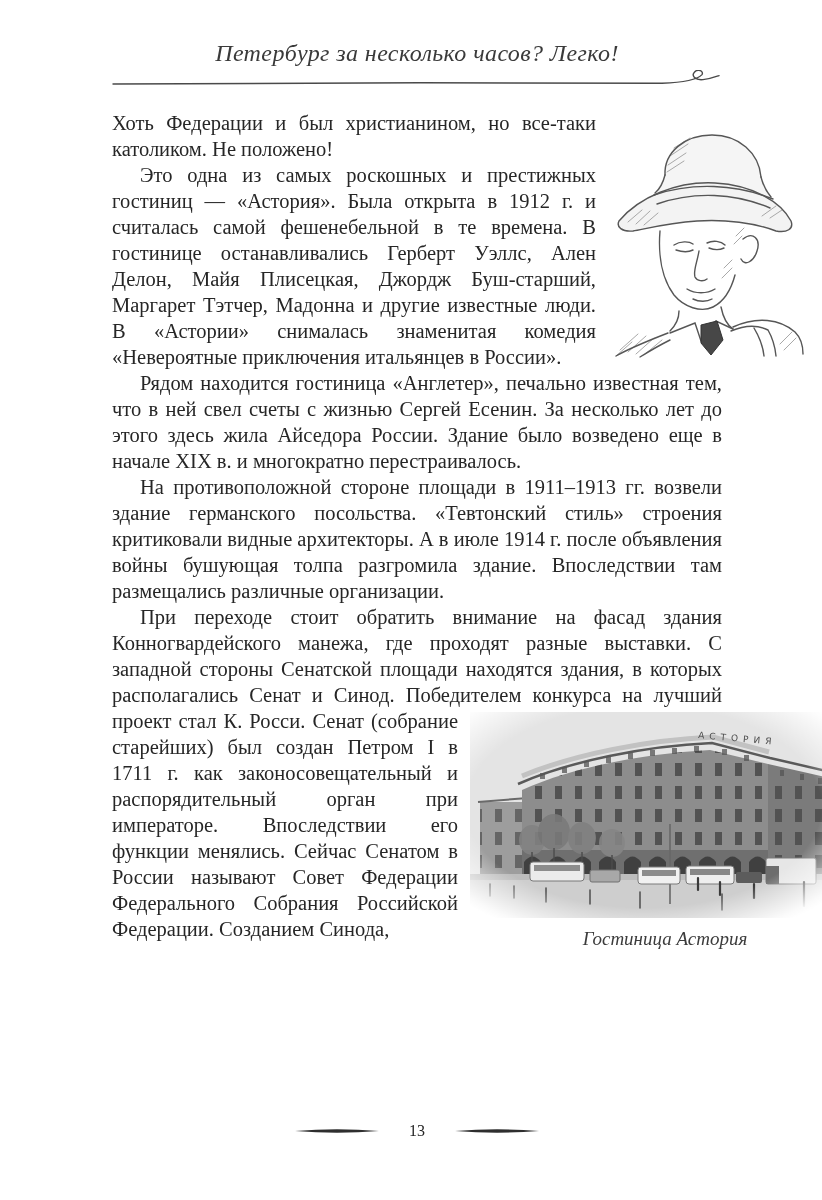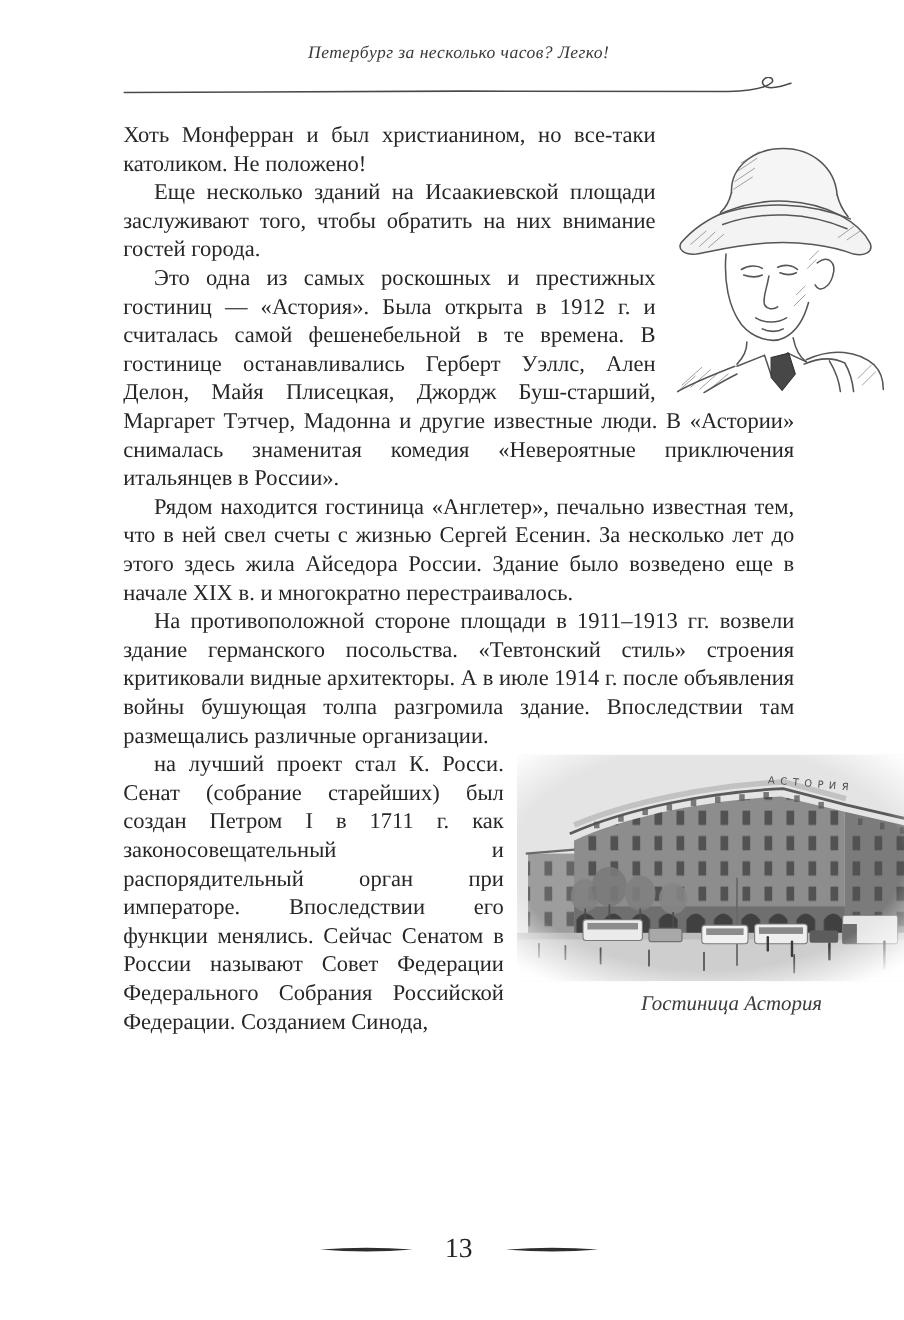--- a/index.html
+++ b/index.html
@@ -2,21 +2,21 @@
 <html lang="ru"><head>
 <meta charset="utf-8">
 <style>
   html,body{margin:0;padding:0;background:#ffffff;}
   .page{
     position:relative;width:822px;height:1200px;background:#ffffff;
     font-family:"Liberation Serif","DejaVu Serif",serif;color:#262626;overflow:hidden;
   }
   .running-head{
     position:absolute;top:40px;left:112px;width:610px;text-align:center;
-    font-style:italic;font-size:16px;letter-spacing:.4px;color:#3a3a3a;
+    font-style:italic;font-size:24px;letter-spacing:.4px;color:#3a3a3a;
   }
   .head-rule{position:absolute;top:70px;left:110px;width:616px;height:22px;}
   .body-text{
     position:absolute;top:110px;left:112px;width:610px;
     font-size:20.5px;line-height:26px;text-align:justify;
     text-justify:inter-word;hyphens:none;
   }
   .body-text p{margin:0;text-indent:28px;}
   .body-text p.no-indent{text-indent:0;}
   .portrait-float{
@@ -28,21 +28,21 @@
   }
   .photo-float .photo-svg{position:absolute;left:0;top:0;width:362px;height:206px;}
   .photo-caption{
     position:absolute;top:214px;left:0;width:362px;text-align:center;
     font-style:italic;font-size:19px;color:#3c3c3c;white-space:nowrap;
   }
   .footer{
     position:absolute;top:1122px;left:112px;width:610px;
     display:flex;align-items:center;justify-content:center;gap:28px;
   }
-  .page-number{font-size:25px;color:#242424;}
+  .page-number{font-size:16px;color:#242424;}
   .ornament{display:block;}
 </style>
 </head>
 <body>
 
 <div class="page">
 
   <div class="running-head">Петербург за несколько часов? Легко!</div>
 
   <svg class="head-rule" viewBox="0 0 616 22" xmlns="http://www.w3.org/2000/svg">
@@ -99,30 +99,29 @@
             <path d="M66,215 L91,205 L97,223"></path>
             <path d="M129,211 L112,203 L108,221"></path>
             <path d="M64,215 C46,222 26,230 12,238"></path>
             <path d="M66,222 C54,228 44,234 36,239"></path>
             <path d="M129,209 C153,198 176,201 191,214 C197,220 199,227 199,236"></path>
             <path d="M127,213 C141,207 154,207 164,212 C168,219 171,228 172,238"></path>
             <path d="M150,210 C156,220 159,229 160,238"></path>
           </g>
           <path d="M97,207 L113,203 L119,222 L107,237 L97,225 Z" fill="#474747" stroke="#333333" stroke-width="1"></path>
         </svg>
-      </span><span>Хоть Монферран и был христианином, но все-таки католиком. Не положено!</span>
+      </span><span>Хоть Федерации и был христианином, но все-таки католиком. Не положено!</span>
     </p>
 
-    <p><span>Еще несколько зданий на Исаакиевской площади заслуживают того, чтобы обратить на них внимание гостей города.</span></p>
     <p><span>Это одна из самых роскошных и престижных гостиниц — «Астория». Была открыта в 1912 г. и считалась самой фешенебельной в те времена. В гостинице останавливались Герберт Уэллс, Ален Делон, Майя Плисецкая, Джордж Буш-старший, Маргарет Тэтчер, Мадонна и другие известные люди. В «Астории» снималась знаменитая комедия «Невероятные приключения итальянцев в России».</span></p>
     <p><span>Рядом находится гостиница «Англетер», печально известная тем, что в ней свел счеты с жизнью Сергей Есенин. За несколько лет до этого здесь жила Айседора России. Здание было возведено еще в начале XIX в. и многократно перестраивалось.</span></p>
     <p><span>На противоположной стороне площади в 1911–1913 гг. возвели здание германского посольства. «Тевтонский стиль» строения критиковали видные архитекторы. А в июле 1914 г. после объявления войны бушующая толпа разгромила здание. Впоследствии там размещались различные организации.</span></p>
 
     <p>
-      <span class="photo-float">
+      <span>При переходе стоит обратить внимание на фасад здания Конногвардейского манежа, где проходят разные выставки. С западной стороны Сенатской площади находятся здания, в которых располагались Сенат и Синод. Победителем конкурса </span><span class="photo-float">
         <svg class="photo-svg" viewBox="0 0 362 206" preserveAspectRatio="none" xmlns="http://www.w3.org/2000/svg">
           <defs>
             <radialGradient id="vig" cx="48%" cy="46%" r="68%">
               <stop offset="72%" stop-color="#ffffff" stop-opacity="0"></stop>
               <stop offset="96%" stop-color="#ffffff" stop-opacity="0.9"></stop>
               <stop offset="100%" stop-color="#ffffff" stop-opacity="1"></stop>
             </radialGradient>
             <pattern id="win" width="20" height="23" patternUnits="userSpaceOnUse">
               <rect x="5" y="5" width="7" height="13" fill="#3f3f3f" opacity="0.85"></rect>
             </pattern>

